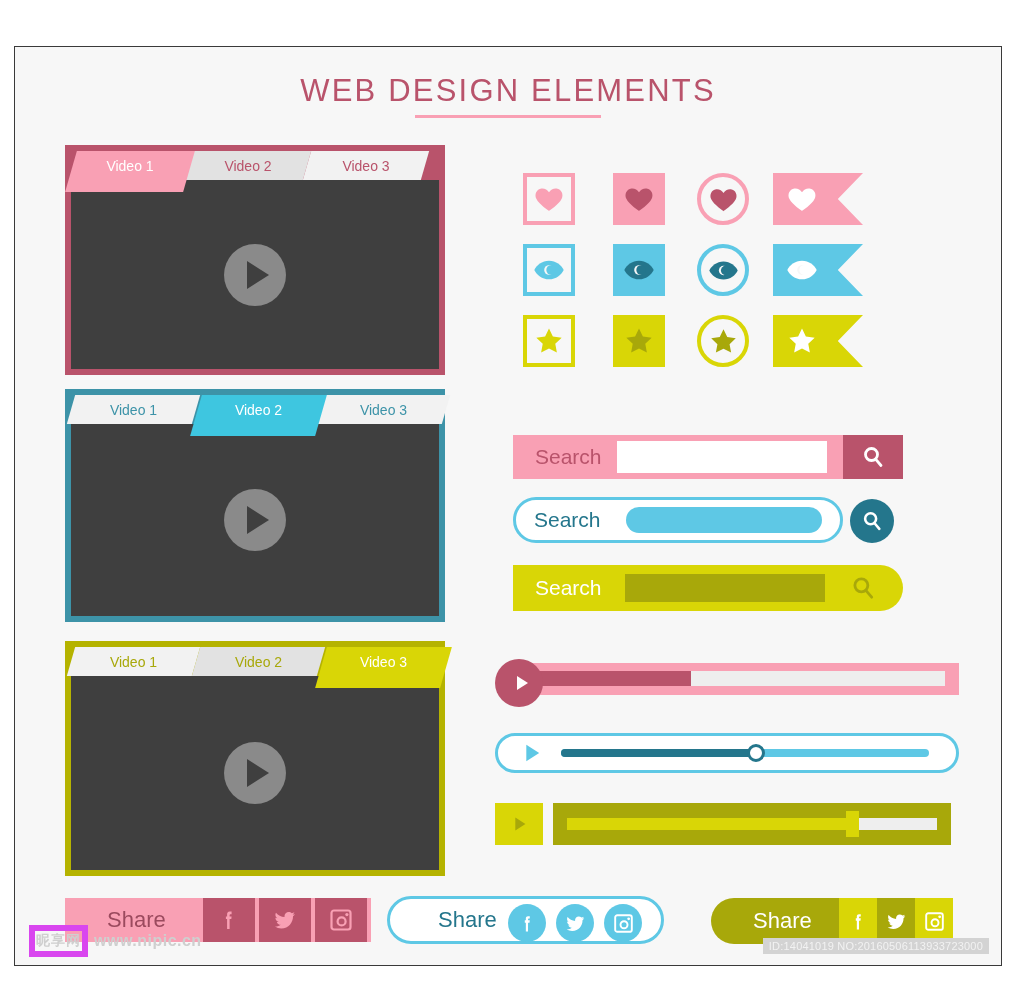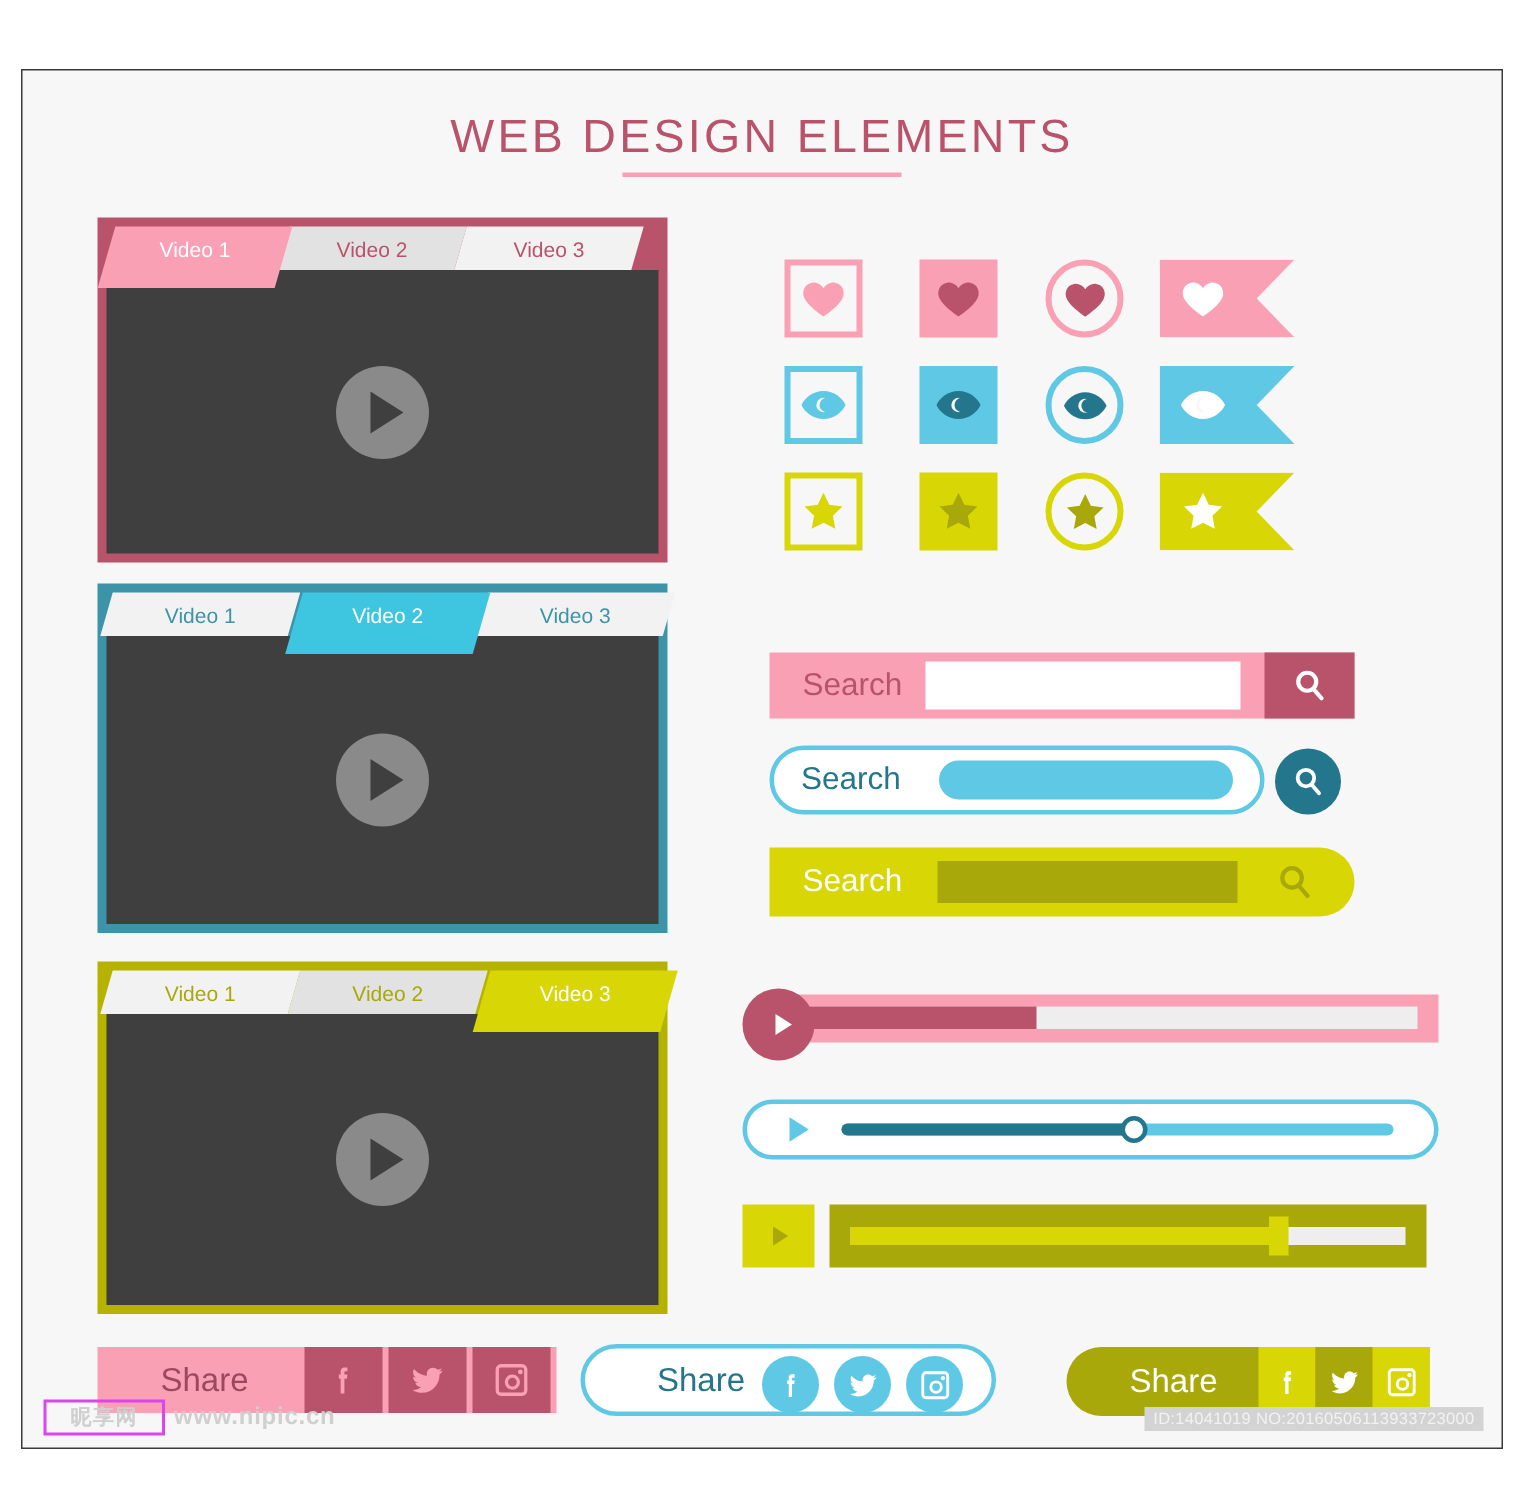--- a/index.html
+++ b/index.html
@@ -103,21 +103,21 @@
   .share-label { font-size: 22px; }
 
   
   .wm {
     position: absolute; left: 14px; bottom: 8px;
     display: flex; align-items: center; gap: 6px;
     color: #cfcfcf; font-size: 16px; font-weight: bold;
     letter-spacing: 0.5px;
   }
   .wm-box {
-    border: 2px solid #d946ef; padding: 1px 16px;
+    border: 6px solid #d946ef; padding: 1px 1px;
     font-size: 14px; letter-spacing: 1px;
   }
   .idbadge {
     position: absolute; right: 12px; bottom: 11px;
     background: #d3d3d3; color: #f2f2f2;
     font-size: 11px; padding: 2px 6px; letter-spacing: .2px;
   }
 </style>
 </head>
 <body>

